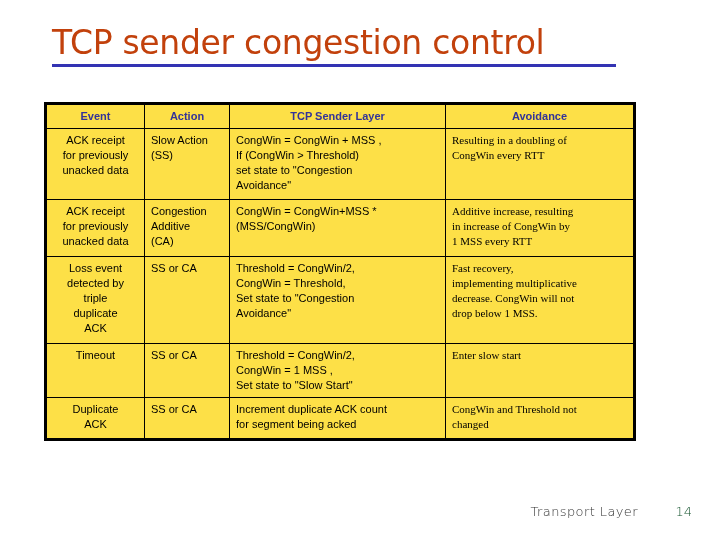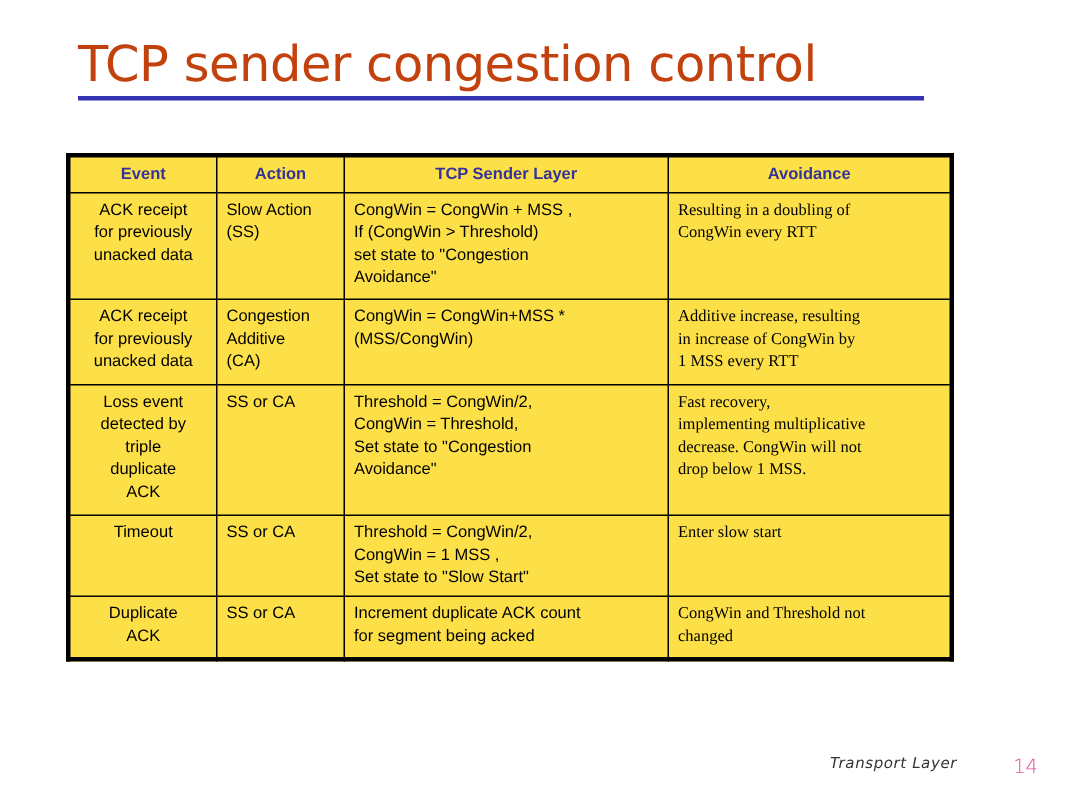--- a/index.html
+++ b/index.html
@@ -94,35 +94,34 @@
     left: 0;
     top: 504px;
     width: 720px;
     height: 22px;
   }
   #footer-label {
     position: absolute;
     right: 82px;
     top: 0;
     font-family: "DejaVu Sans", sans-serif;
-    font-size: 10px;
+    font-size: 13px;
     font-weight: 300;
     color: #333333;
     letter-spacing: 0.4px;
     white-space: nowrap;
-    font-style: italic;
   }
   #footer-page {
     position: absolute;
     right: 28px;
     top: 0;
     font-family: "DejaVu Sans", sans-serif;
     font-size: 13px;
     font-weight: 300;
-    color: #ec4899;
+    color: #14532d;
     white-space: nowrap;
   }
 </style>
 </head>
 <body>
 
 <div id="slide-title">TCP sender congestion control</div>
 
 <table id="tcp-table">
   <colgroup>

